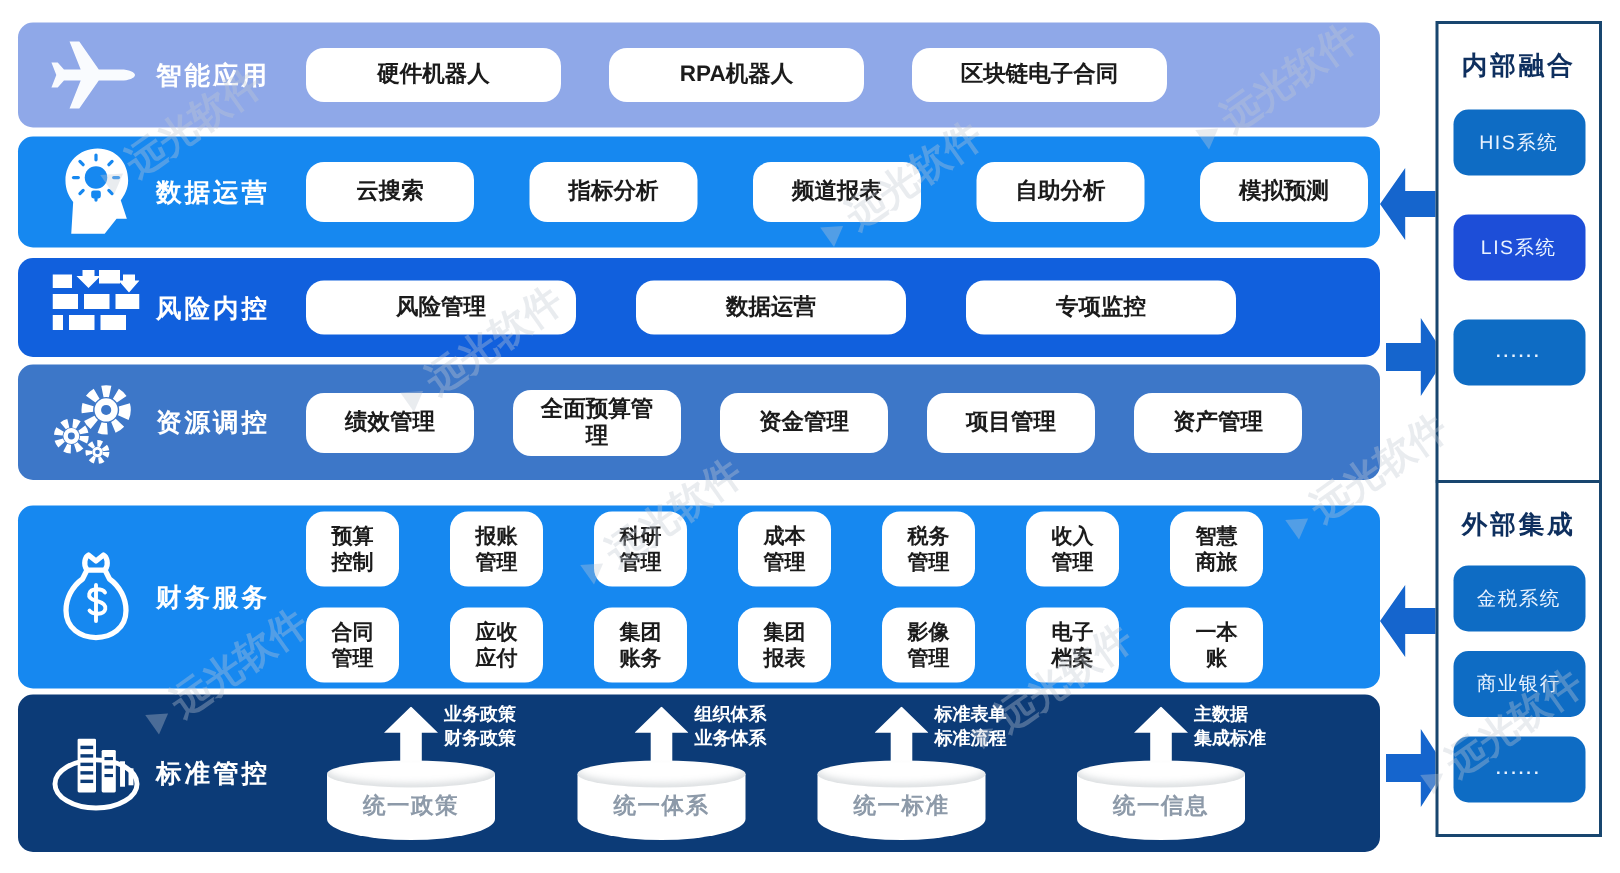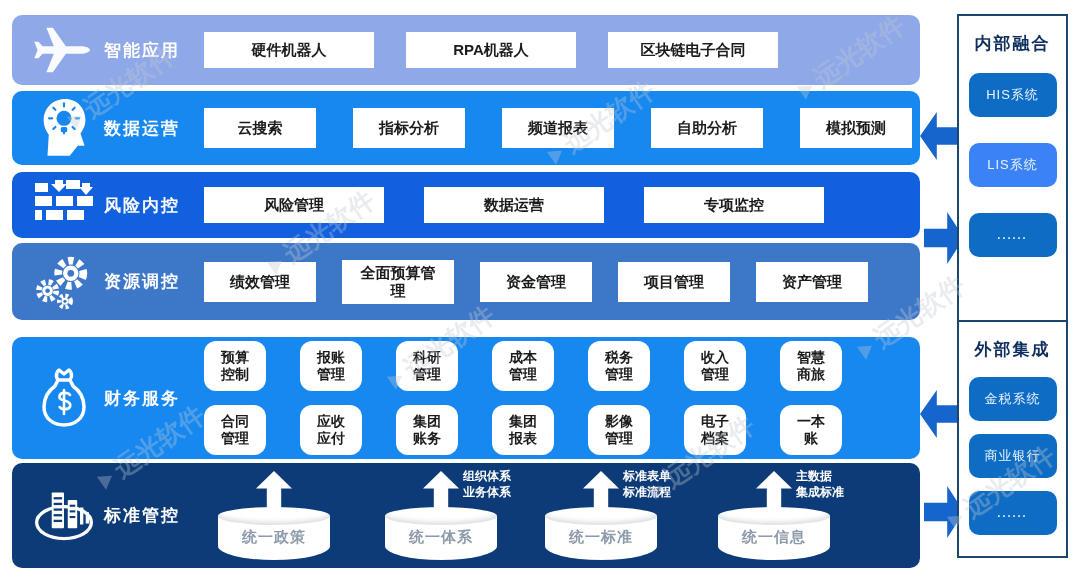--- a/index.html
+++ b/index.html
@@ -4,21 +4,21 @@
 <style>
   html,body{margin:0;padding:0;background:#fff;}
   body{font-family:"Liberation Sans","DejaVu Sans",sans-serif;}
   #stage{position:relative;width:1080px;height:582px;background:#fff;overflow:hidden;}
 
   
   .band{position:absolute;left:12px;width:908px;border-radius:10px;display:flex;align-items:center;box-sizing:border-box;}
   .band .iconbox{width:80px;display:flex;justify-content:center;align-items:center;margin-left:12px;flex:0 0 80px;}
   .band .blabel{width:100px;flex:0 0 100px;color:#fff;font-weight:bold;font-size:17px;letter-spacing:2px;}
   .pills{display:flex;align-items:center;}
-  .pill{background:#fff;border-radius:0;min-height:36px;display:flex;align-items:center;justify-content:center;
+  .pill{background:#fff;border-radius:12px;min-height:36px;display:flex;align-items:center;justify-content:center;
         font-weight:bold;color:#1b1b1b;font-size:15px;text-align:center;line-height:1.2;
         padding:4px 6px;box-sizing:border-box;white-space:pre-line;}
   .row1 .pill{width:170px;} .row1 .pills{gap:32px;}
   .row2 .pill{width:112px;min-height:40px;} .row2 .pills{gap:37px;}
   .row3 .pill{width:180px;} .row3 .pills{gap:40px;}
   .row4 .pill{width:112px;min-height:40px;} .row4 .pills{gap:26px;}
 
   
   .sq-grid{display:grid;grid-template-columns:repeat(7,62px);column-gap:34px;row-gap:14px;}
   .sq{background:#fff;border-radius:12px;min-height:50px;display:flex;align-items:center;justify-content:center;
@@ -216,20 +216,22 @@
             <rect x="41" y="29" width="6" height="2.2"></rect>
         </g>
         <rect x="52" y="20" width="3.5" height="18" fill="#fff"></rect>
           <rect x="58" y="25" width="3.5" height="12" fill="#fff"></rect>
       </svg>
     </div>
     <div class="blabel">标准管控</div>
 
     <div class="cylgroup" style="left:206px;">
       <div class="uparrow"></div>
+      <div class="cylnote">业务政策
+财务政策</div>
       <div class="cyl">
           <span>统一政策</span>
         </div>
     </div>
     <div class="cylgroup" style="left:373px;">
       <div class="uparrow"></div>
       <div class="cylnote">组织体系
 业务体系</div>
       <div class="cyl">
           <span>统一体系</span>
@@ -254,21 +256,21 @@
   </div>
 
   <div class="conn arrow-left" style="left: 920px; top: 112px; width: 40px; height: 48px; background: rgb(21, 101, 205);"></div>
   <div class="conn arrow-right" style="left: 924px; top: 212px; width: 40px; height: 52px; background: rgb(21, 101, 205);"></div>
   <div class="conn arrow-left" style="left: 920px; top: 390px; width: 40px; height: 48px; background: rgb(21, 101, 205);"></div>
   <div class="conn arrow-right" style="left: 924px; top: 486px; width: 40px; height: 52px; background: rgb(21, 101, 205);"></div>
 
   <div class="panel" id="panel-internal">
     <div class="ptitle">内部融合</div>
     <div class="pitem" style="background: rgb(14, 108, 196);">HIS系统</div>
-    <div class="pitem" style="background: #3b82f6;">LIS系统</div>
+    <div class="pitem" style="background: #1d4ed8;">LIS系统</div>
     <div class="pitem dots" style="background: rgb(14, 108, 196);">......</div>
   </div>
 
   <div class="panel" id="panel-external">
     <div class="ptitle">外部集成</div>
     <div class="pitem" style="background: rgb(14, 108, 196);">金税系统</div>
     <div class="pitem" style="background: rgb(14, 108, 196);">商业银行</div>
     <div class="pitem dots" style="background: rgb(14, 108, 196);">......</div>
   </div>
 

